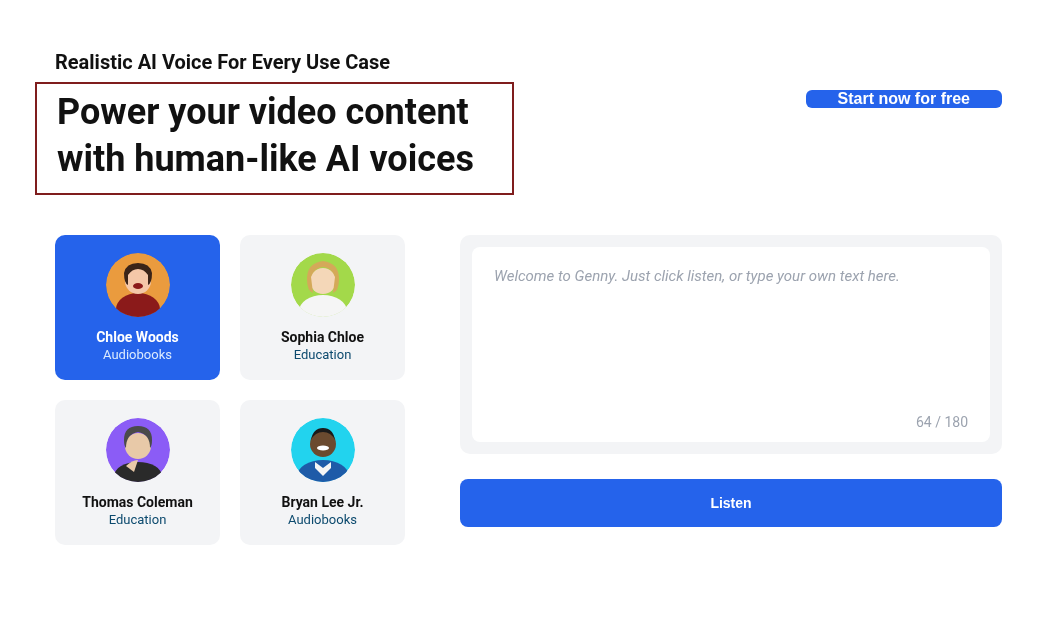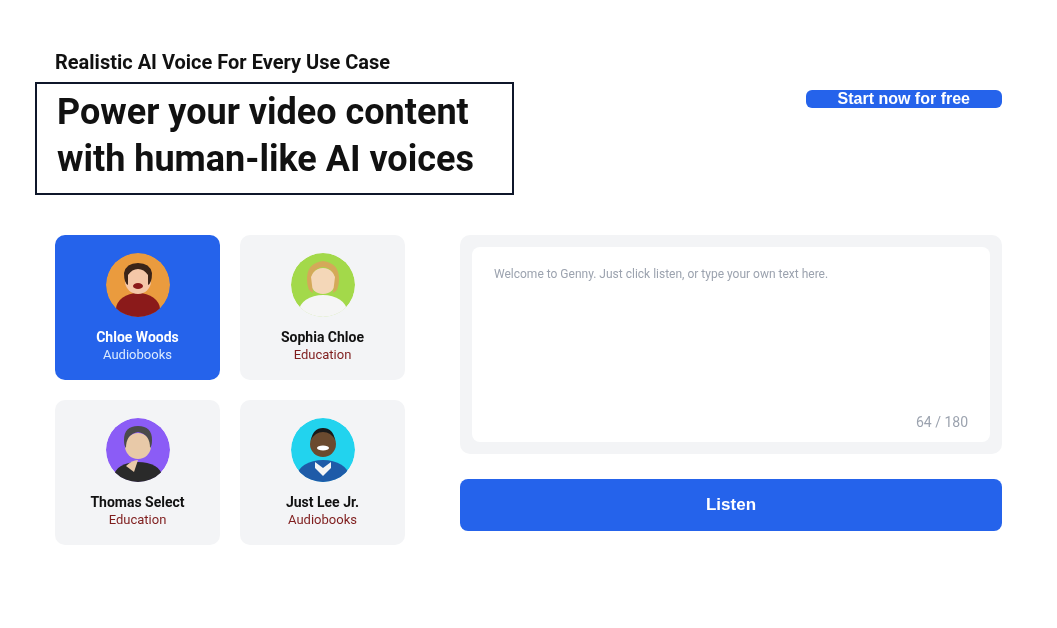--- a/index.html
+++ b/index.html
@@ -23,21 +23,21 @@
     .header-left {
       flex: 1;
     }
     .eyebrow {
       font-size: 20px;
       font-weight: 700;
       color: #111;
       margin-bottom: 8px;
     }
     .headline-box {
-      border: 2px solid #0f172a;
+      border: 2px solid #7f1d1d;
       padding: 5px 10px 10px 0px;
       margin-left: -20px;
       padding-left: 20px;
     }
     .headline {
       font-size: 36px;
       font-weight: 700;
       color: #111;
       line-height: 1.3;
     }
@@ -101,21 +101,21 @@
       font-size: 14px;
       font-weight: 700;
       color: #111;
       margin-bottom: 2px;
     }
     .voice-card.active .voice-name {
       color: #fff;
     }
     .voice-category {
       font-size: 13px;
-      color: #7f1d1d;
+      color: #0c4a6e;
     }
     .voice-card.active .voice-category {
       color: #dbeafe;
     }
     .input-panel {
       flex: 1;
       display: flex;
       flex-direction: column;
       gap: 25px;
     }
@@ -128,36 +128,37 @@
       background: #fff;
       border-radius: 8px;
       padding: 20px 22px 12px 22px;
       position: relative;
       min-height: 195px;
       display: flex;
       flex-direction: column;
     }
     .placeholder-text {
       color: #9ca3af;
-      font-size: 12px;
-      flex: 1;
+      font-size: 15px;
+      flex: 1;
+      font-style: italic;
     }
     .char-count {
       color: #9ca3af;
       font-size: 14px;
       text-align: left;
       align-self: flex-end;
     }
     .listen-button {
       background: #2563eb;
       color: #fff;
       border: none;
       border-radius: 8px;
       padding: 16px;
-      font-size: 17px;
+      font-size: 14px;
       font-weight: 700;
       cursor: pointer;
       width: 100%;
     }
     
     .avatar svg {
       width: 100%;
       height: 100%;
     }
   </style>
@@ -209,36 +210,36 @@
     <div class="voice-card">
       <div class="avatar">
         <svg viewBox="0 0 64 64">
           <circle cx="32" cy="32" r="32" fill="#8b5cf6"></circle>
           <ellipse cx="32" cy="58" rx="24" ry="14" fill="#2a2a2a"></ellipse>
           <circle cx="32" cy="28" r="13" fill="#e8c9a8"></circle>
           <path d="M 18 22 Q 18 8 32 8 Q 46 8 46 22 Q 46 28 44 30 Q 44 16 32 14 Q 20 16 20 30 Q 18 28 18 22 Z" fill="#4a4a4a"></path>
           <path d="M 20 48 Q 26 42 32 42 L 28 54 Z" fill="#e8c9a8"></path>
         </svg>
       </div>
-      <div class="voice-name">Thomas Select</div>
+      <div class="voice-name">Thomas Coleman</div>
       <div class="voice-category">Education</div>
     </div>
 
     <div class="voice-card">
       <div class="avatar">
         <svg viewBox="0 0 64 64">
           <circle cx="32" cy="32" r="32" fill="#22d3ee"></circle>
           <ellipse cx="32" cy="58" rx="26" ry="16" fill="#1e5ba8"></ellipse>
           <path d="M 24 44 L 32 50 L 40 44 L 40 50 L 32 58 L 24 50 Z" fill="#f5f5f5"></path>
           <circle cx="32" cy="26" r="13" fill="#6b4a2f"></circle>
           <path d="M 20 22 Q 22 10 32 10 Q 42 10 44 22 Q 40 14 32 14 Q 24 14 20 22 Z" fill="#1a1a1a"></path>
           <ellipse cx="32" cy="30" rx="6" ry="2.5" fill="#fff"></ellipse>
         </svg>
       </div>
-      <div class="voice-name">Just Lee Jr.</div>
+      <div class="voice-name">Bryan Lee Jr.</div>
       <div class="voice-category">Audiobooks</div>
     </div>
 
   </div>
 
   <div class="input-panel">
     <div class="text-input-wrapper">
       <div class="text-input">
         <div class="placeholder-text">Welcome to Genny. Just click listen, or type your own text here.</div>
         <div class="char-count">64 / 180</div>

